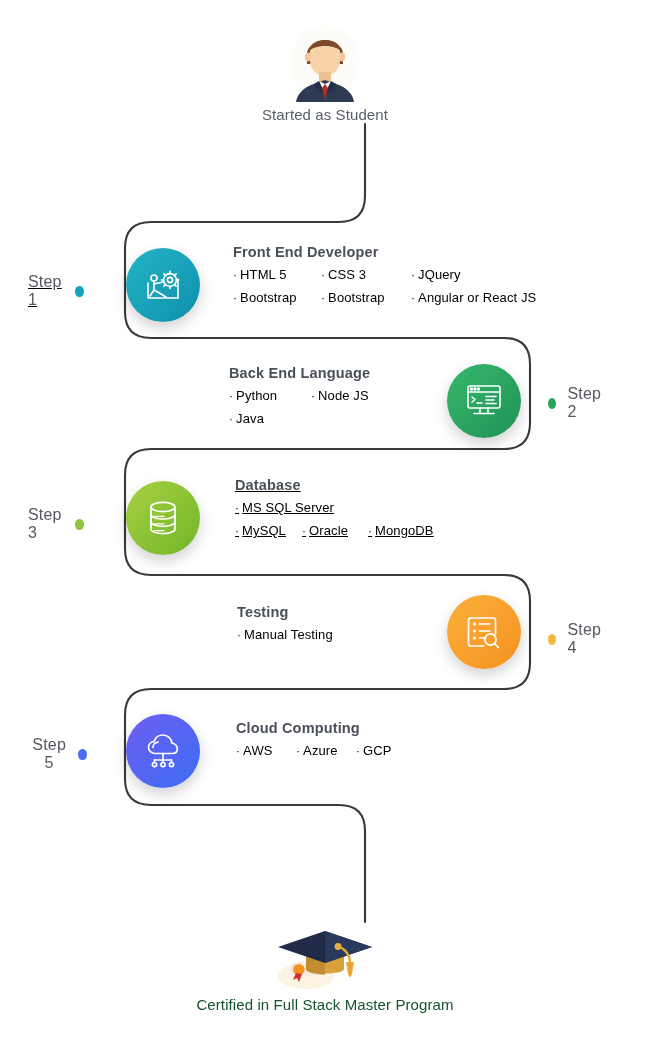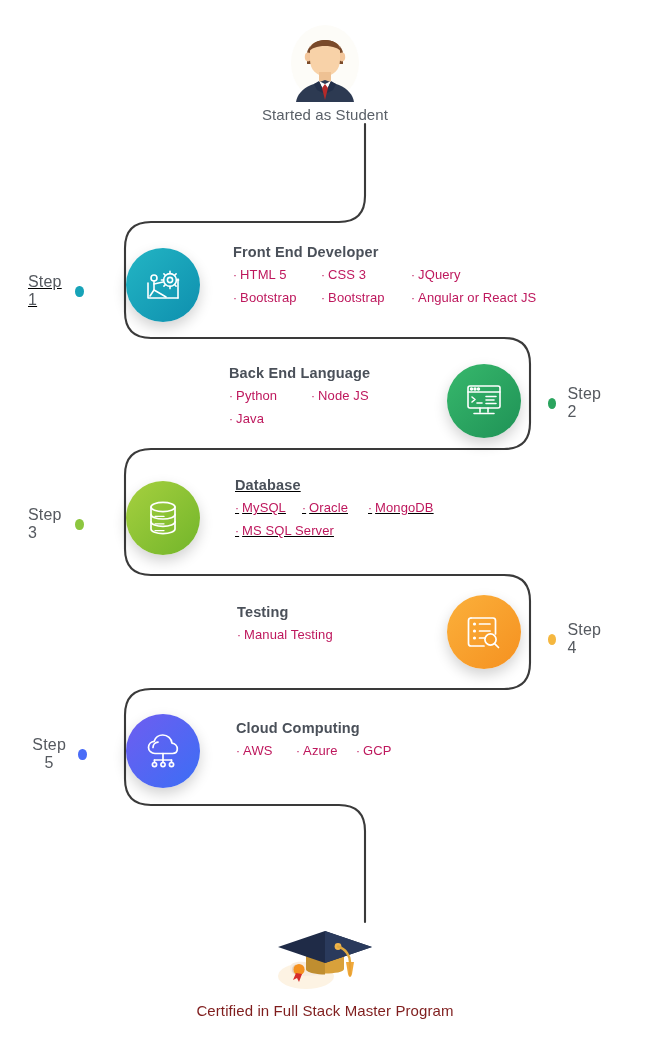--- a/index.html
+++ b/index.html
@@ -16,41 +16,41 @@
   
   #path-svg{position:absolute;left:0;top:0;width:650px;height:1047px;pointer-events:none;}
 
   
   .top-node{position:absolute;left:0;top:0;width:650px;text-align:center;}
   .student-art{width:72px;height:78px;margin:0 auto;position:relative;}
   .node-caption{
     font-size:15px;color:#5a6068;margin-top:4px;letter-spacing:.1px;
   }
   .bottom-caption{
-    font-size:15px;color:#7f1d1d;margin-top:6px;letter-spacing:.1px;
+    font-size:15px;color:#14532d;margin-top:0;letter-spacing:.1px;
   }
 
   
   .step-row{position:absolute;}
   .bubble{
     position:absolute;width:74px;height:74px;border-radius:50%;
     box-shadow:0 6px 14px rgba(0,0,0,.18);
     display:flex;align-items:center;justify-content:center;
   }
   .bubble svg{display:block;}
 
   .content{position:absolute;}
   .title{
     font-size:14.5px;font-weight:bold;color:#4a5059;margin:0 0 7px 0;
     letter-spacing:.15px;white-space:nowrap;
   }
   .items{display:flex;flex-wrap:wrap;}
   .item-row{display:flex;width:100%;margin-bottom:8px;}
   .item{
-    font-size:13px;color:#be185d;white-space:nowrap;letter-spacing:.1px;
+    font-size:13px;color:#000000;white-space:nowrap;letter-spacing:.1px;
   }
   .item .dot{margin-right:3px;font-size:12px;}
 
   
   .marker{position:absolute;display:flex;align-items:center;}
   .marker .label{font-size:16px;color:#55595f;letter-spacing:.2px;}
   .marker .pip{width:11px;height:11px;border-radius:50%;}
   .marker.left .pip{margin-left:11px;}
   .marker.right .pip{margin-right:11px;}
 
@@ -196,26 +196,26 @@
           <path d="M14,20.4 L23,20.4" stroke-width="1.3"></path>
           <path d="M14,27.8 L23,27.8" stroke-width="1.3"></path>
           <path d="M14,34.6 L23,34.6" stroke-width="1.3"></path>
         </g>
       </svg>
     </div>
     <div class="content" style="left:235px;top:477px;text-decoration:underline;">
       <div class="title">Database</div>
       <div class="items">
         <div class="item-row">
+          <span class="item"><span class="dot">·</span><span>MS SQL Server</span></span>
+        </div>
+        <div class="item-row">
           <span class="item" style="width:67px"><span class="dot">·</span><span>MySQL</span></span>
           <span class="item" style="width:66px"><span class="dot">·</span><span>Oracle</span></span>
           <span class="item"><span class="dot">·</span><span>MongoDB</span></span>
-        </div>
-        <div class="item-row">
-          <span class="item"><span class="dot">·</span><span>MS SQL Server</span></span>
         </div>
       </div>
     </div>
   </div>
 
   <div class="step-row">
     <div class="marker right" style="left:548px;top:621px;">
       <span class="pip" style="background:#f5b73f"></span>
       <span class="label">Step 4</span>
     </div>

